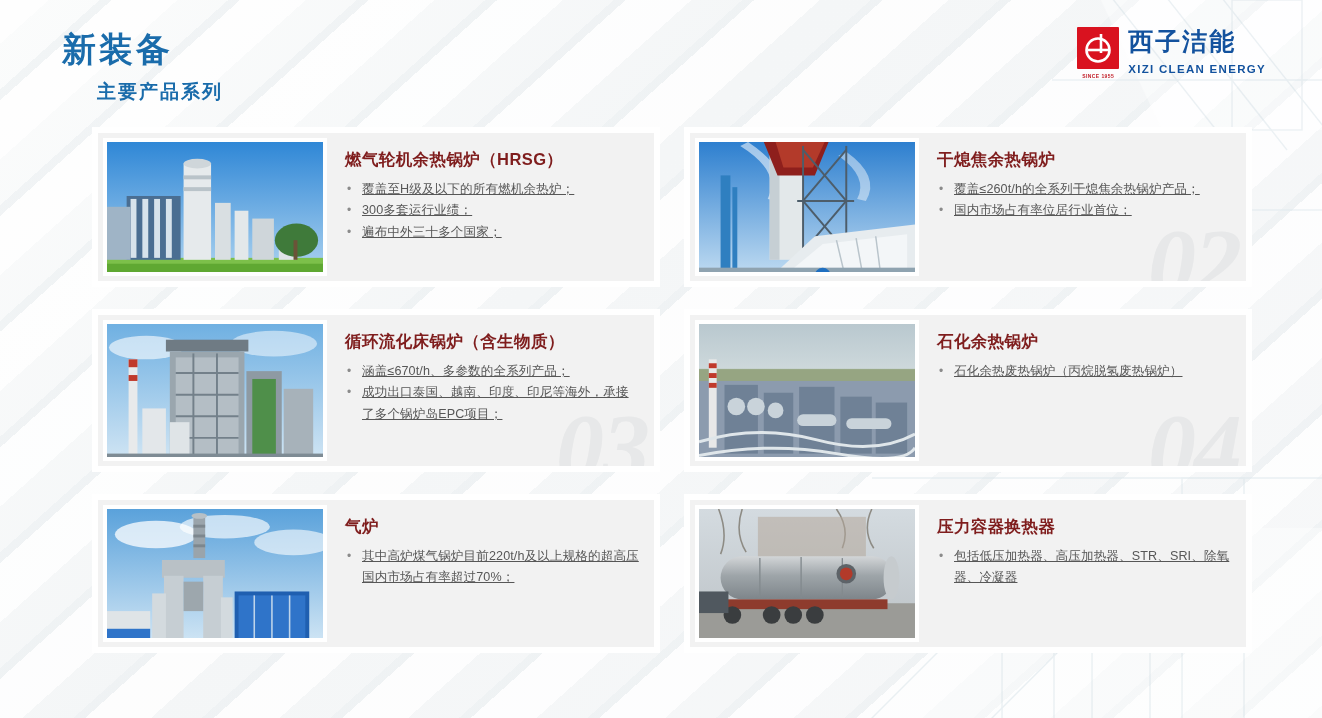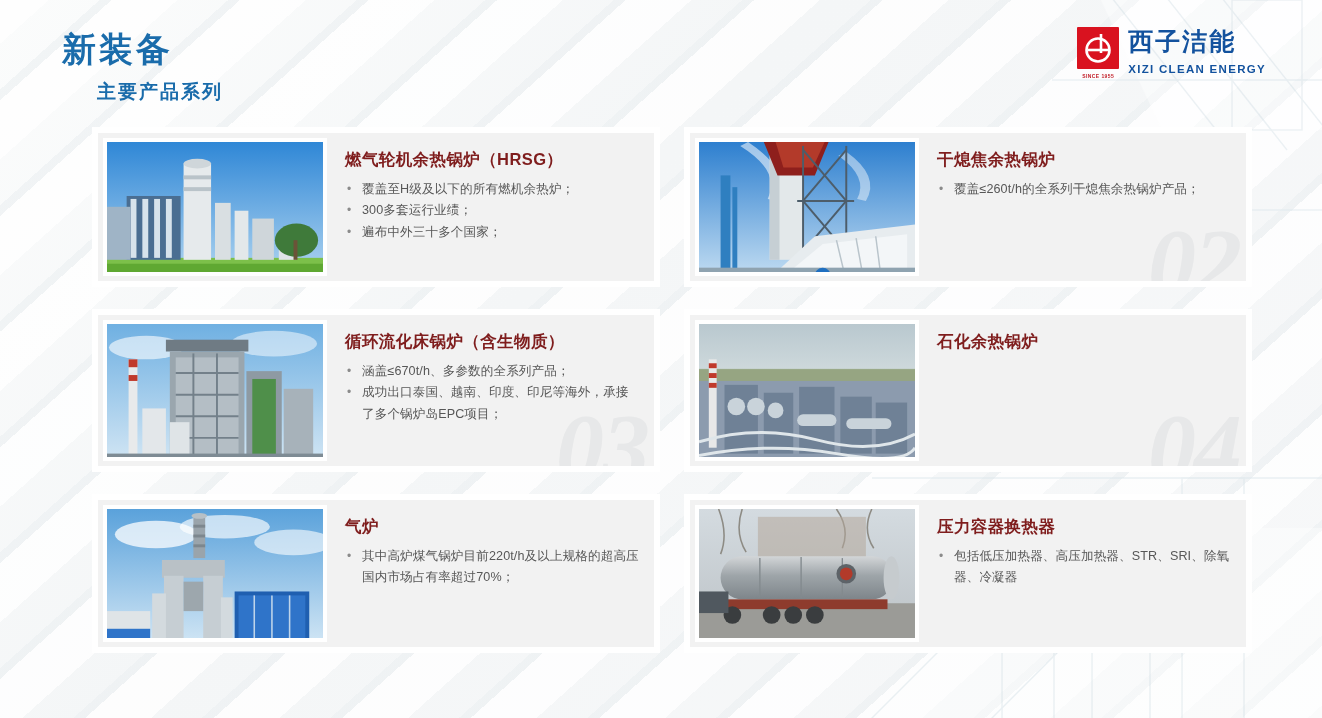--- a/index.html
+++ b/index.html
@@ -223,20 +223,21 @@
   }
 
   .bullets { list-style: none; }
   .bullet {
     position: relative;
     font-size: 12.6px;
     color: #575757;
     line-height: 1.72;
     padding-left: 17px;
     letter-spacing: .1px;
+    text-decoration: underline;
   }
   .bullet::before {
     content: "•";
     position: absolute;
     left: 2px;
     top: 0;
     color: #8b8b8b;
     font-size: 12px;
   }
 
@@ -370,20 +371,21 @@
        <line x1="180" y1="96" x2="186" y2="142"></line>
      </g>
      <rect x="0" y="128" width="220" height="22" fill="#8fa3b0"></rect>
      <circle cx="126" cy="136" r="8" fill="#1f6fc0"></circle>
    </svg>
       </div>
       <div class="card-body">
         <div class="card-title">干熄焦余热锅炉</div>
         <ul class="bullets">
           <li class="bullet">覆盖≤260t/h的全系列干熄焦余热锅炉产品；</li>
+          <li class="bullet">国内市场占有率位居行业首位；</li>
         </ul>
       </div>
     </div>
     <div class="card">
       <div class="card-wm">03</div>
       <div class="card-photo">
         <svg class="sky" viewBox="0 0 220 150" preserveAspectRatio="none">
      <defs>
             <linearGradient id="s3" x1="0" y1="0" x2="0" y2="1">
        <stop offset="0" stop-color="#6fb0e2"></stop>
@@ -458,20 +460,23 @@
      </g>
      <g stroke="#dfe6ea" stroke-width="3" fill="none">
        <path d="M0 120 Q60 102 120 118 T220 112"></path>
        <path d="M0 134 Q70 120 140 132 T220 126"></path>
      </g>
      <rect x="0" y="138" width="220" height="12" fill="#6e7f93"></rect>
    </svg>
       </div>
       <div class="card-body">
         <div class="card-title">石化余热锅炉</div>
+        <ul class="bullets">
+          <li class="bullet">石化余热废热锅炉（丙烷脱氢废热锅炉）</li>
+        </ul>
       </div>
     </div>
     <div class="card">
       <div class="card-photo">
         <svg class="sky" viewBox="0 0 220 150" preserveAspectRatio="none">
      <defs>
             <linearGradient id="s5" x1="0" y1="0" x2="0" y2="1">
        <stop offset="0" stop-color="#5aa2db"></stop>
               <stop offset="1" stop-color="#dcecf7"></stop>
             </linearGradient>

